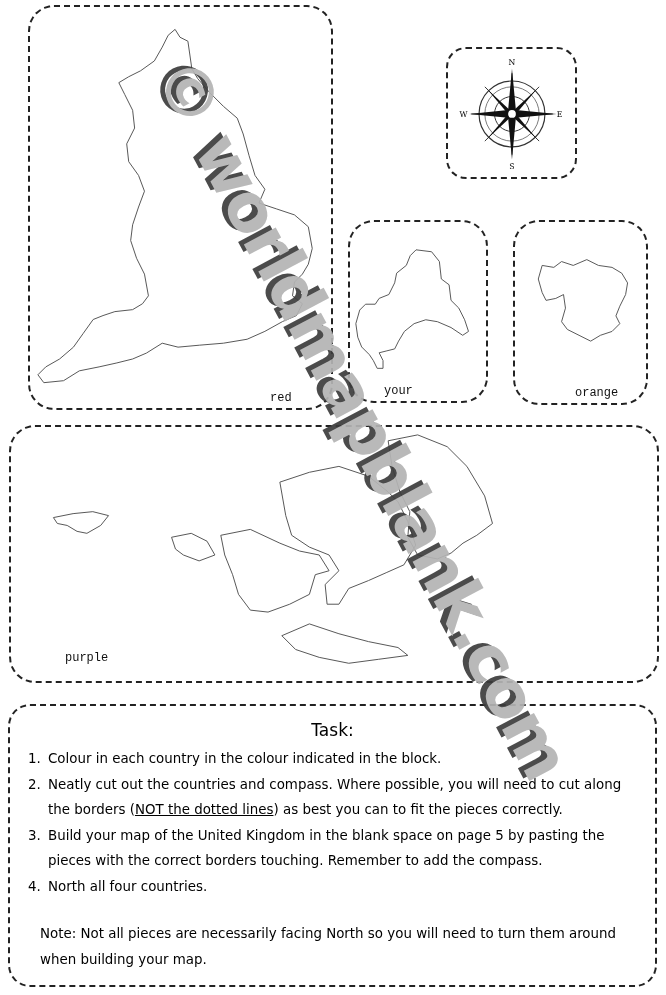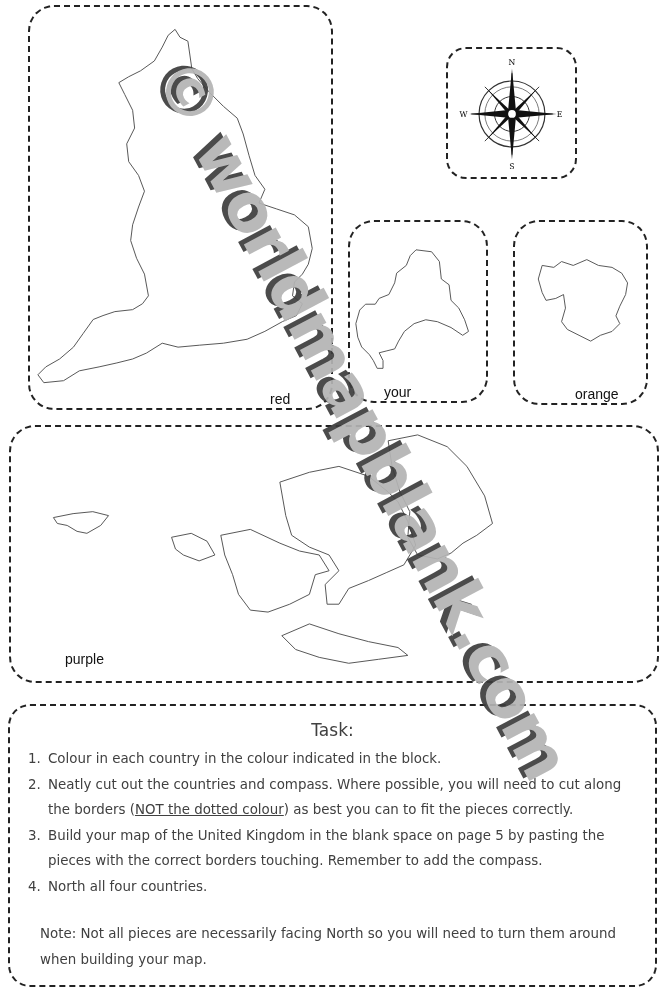--- a/index.html
+++ b/index.html
@@ -1,28 +1,28 @@
 <!DOCTYPE html>
 <html><head>
   <meta charset="utf-8">
   <style>
     html, body { margin:0; padding:0; background:#ffffff; }
     body { width:666px; height:995px; position:relative; overflow:hidden;
            font-family:"Liberation Sans", sans-serif; color:#111; }
     .box { position:absolute; border:2px dashed #222; border-radius:26px; box-sizing:border-box; background:#fff; }
     .box svg { position:absolute; left:0; top:0; width:100%; height:100%; }
-    .label { position:absolute; font-size:14px; color:#111; font-family:Liberation Sans, sans-serif; }
+    .label { position:absolute; font-size:12px; color:#111; font-family:Liberation Mono, monospace; }
     #england { left:28px; top:5px; width:305px; height:405px; }
     #compass { left:446px; top:47px; width:131px; height:132px; border-radius:20px; }
     #wales { left:348px; top:220px; width:140px; height:183px; }
     #ni { left:513px; top:220px; width:135px; height:185px; }
     #scotland { left:9px; top:425px; width:650px; height:258px; }
     #task { left:8px; top:704px; width:649px; height:283px; border-radius:22px; border-width:2.5px; }
     .task-inner { position:absolute; left:0; top:0; right:0; bottom:0;
-                  font-family:"DejaVu Sans", sans-serif; font-size:13.4px; line-height:25.5px; color:#404040; }
+                  font-family:"DejaVu Sans", sans-serif; font-size:13.4px; line-height:25.5px; color:#000000; }
     .task-title { position:absolute; left:0; right:0; top:12px; text-align:center; font-size:17px; }
     .task-list { position:absolute; left:18px; top:40px; right:10px; margin:0; padding:0; list-style:none; }
     .task-list li { position:relative; padding-left:20px; }
     .task-list li .num { position:absolute; left:0; top:0; }
     .underline { text-decoration:underline; }
     .note { position:absolute; left:2px; top:215px; right:4px;margin-left:28px; }
     .watermark { position:absolute; left:-40px; top:380px; transform:rotate(62deg); transform-origin:center;
                  font-family:"DejaVu Sans", sans-serif; font-weight:bold; font-size:66px; letter-spacing:-2px;
                  color:#b4b4b4; text-shadow:-5px 4px 0 #3c3c3c; white-space:nowrap; pointer-events:none; opacity:0.92; }
   </style>
@@ -92,21 +92,21 @@
 <div class="box" id="task">
   <div class="task-inner">
     <div class="task-title">Task:</div>
     <ol class="task-list">
       <li>
         <span class="num">1.</span>
         <span>Colour in each country in the colour indicated in the block.</span>
       </li>
       <li>
         <span class="num">2.</span>
-        <span>Neatly cut out the countries and compass. Where possible, you will need to cut along the borders (</span><span class="underline">NOT the dotted colour</span><span>) as best you can to fit the pieces correctly.</span>
+        <span>Neatly cut out the countries and compass. Where possible, you will need to cut along the borders (</span><span class="underline">NOT the dotted lines</span><span>) as best you can to fit the pieces correctly.</span>
       </li>
       <li>
         <span class="num">3.</span>
         <span>Build your map of the United Kingdom in the blank space on page 5 by pasting the pieces with the correct borders touching. Remember to add the compass.</span>
       </li>
       <li>
         <span class="num">4.</span>
         <span>North all four countries.</span>
       </li>
     </ol>

